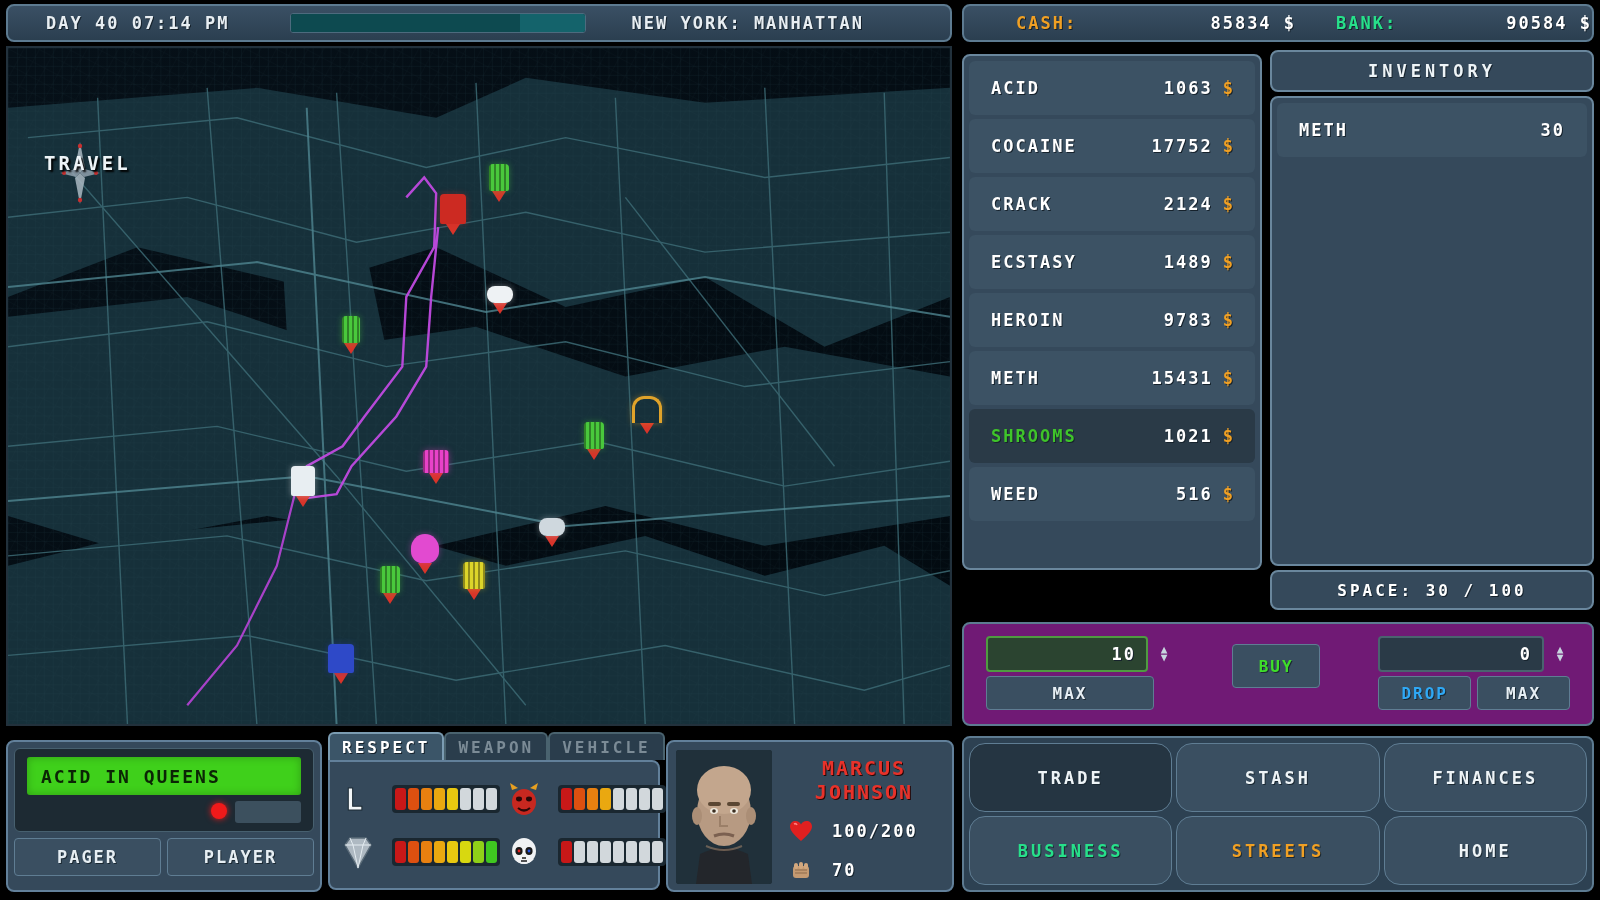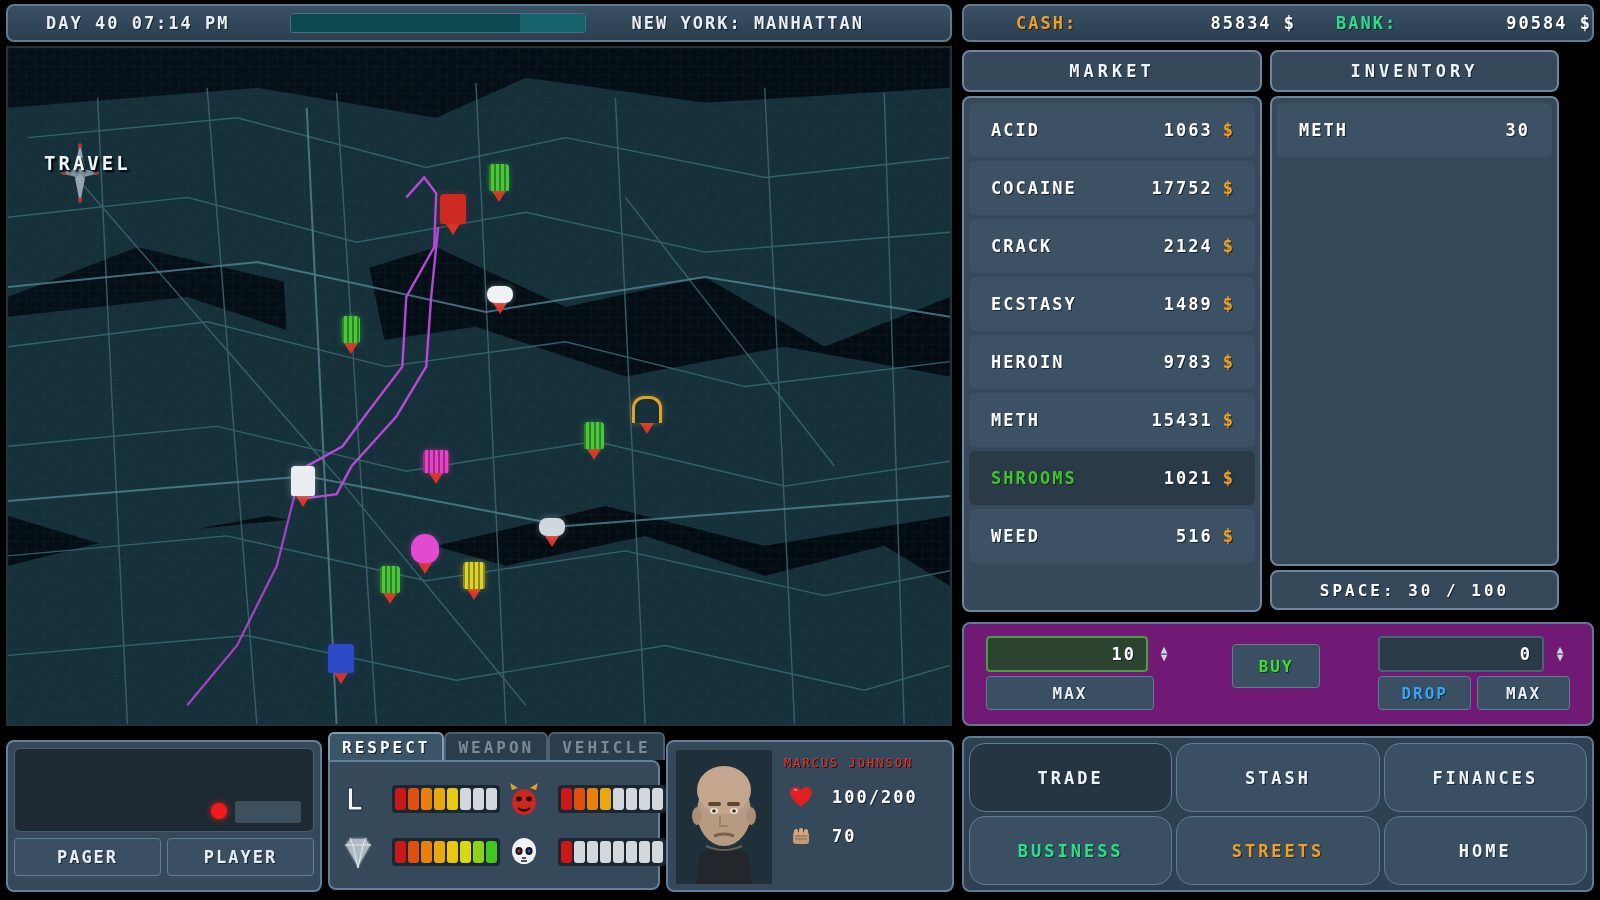--- a/index.html
+++ b/index.html
@@ -137,31 +137,31 @@
   #player-panel {
     position:absolute; left:666px; top:740px; width:288px; height:152px;
     background:#35495b; border:2px solid #62809a; border-radius:8px;
     display:flex; padding:8px;
   }
   #avatar {
     width:96px; height:134px; background:#1d2a33; border-radius:3px;
     position:relative; overflow:hidden; flex:none;
   }
   #player-info { flex:1; padding-left:12px; padding-top:6px; }
-  #player-name { color:#e8322a; font-size:12px; letter-spacing:2px; font-weight:normal; text-shadow:1px 1px 0 #250505; }
+  #player-name { color:#e8322a; font-size:20px; letter-spacing:2px; font-weight:bold; text-shadow:1px 1px 0 #250505; text-align:center;}
   .pstat { display:flex; align-items:center; margin-top:16px; }
   .pstat .ic { width:34px; display:flex; justify-content:center; }
   .pstat .val { color:#ffffff; font-size:17px; letter-spacing:2px; font-weight:bold; margin-left:14px; text-shadow:1px 1px 0 #16222c;}
 
   
   #market-panel {
     position:absolute; left:962px; top:50px; width:300px; height:562px;
   }
   #inventory-panel {
-    position:absolute; left:1270px; top:50px; width:289px; height:562px;
+    position:absolute; left:1270px; top:50px; width:324px; height:562px;
   }
   .col-head {
     height:42px; background:#35495b; border:2px solid #6a879d; border-radius:8px;
     display:flex; align-items:center; justify-content:center;
     color:#eef4f7; font-size:17px; letter-spacing:4px; font-weight:bold;
     text-shadow:1px 1px 0 #16222c;
   }
   .col-body {
     margin-top:4px; background:#35495b; border:2px solid #6a879d; border-radius:8px;
     padding:5px;
@@ -364,20 +364,23 @@
       </div>
       <div class="pin" style="left: 320px; top: 596px; width: 26px; height: 40px;">
         <div class="head" style="background: rgb(46, 73, 200); box-shadow: rgba(46, 73, 200, 0.4) 0px 0px 6px;"></div>
         <div class="tip"></div>
       </div>
     </div>
 </div>
 
 <div id="pager-panel">
   <div id="pager-body">
+    <div id="pager-screen" style="background: rgb(63, 208, 27);">
+      <span>ACID IN QUEENS</span>
+    </div>
     <div id="pager-led" style="background: rgb(240, 26, 26);"></div>
     <div id="pager-slot"></div>
   </div>
   <div id="pager-tabs">
       <div class="pager-tab">PAGER</div>
       <div class="pager-tab">PLAYER</div>
     </div>
 </div>
 
 <div id="respect-panel">
@@ -502,21 +505,20 @@
           <rect x="15" y="5" width="4" height="6" rx="2" fill="#d3a87e"></rect>
           <path d="M6 12 H18 M6 15 H18" stroke="#8d6a4b" stroke-width="1"></path>
         </svg>
       </div>
       <div class="val">70</div>
     </div>
   </div>
 </div>
 
 <div id="market-panel">
-  <div class="col-head">MARKET</div>
   <div class="col-body">
     <div id="market-list">
         <div class="row">
           <div class="nm">ACID</div>
           <div class="pr">1063</div>
           <div class="cur">$</div>
         </div>
         <div class="row">
           <div class="nm">COCAINE</div>
           <div class="pr">17752</div>

